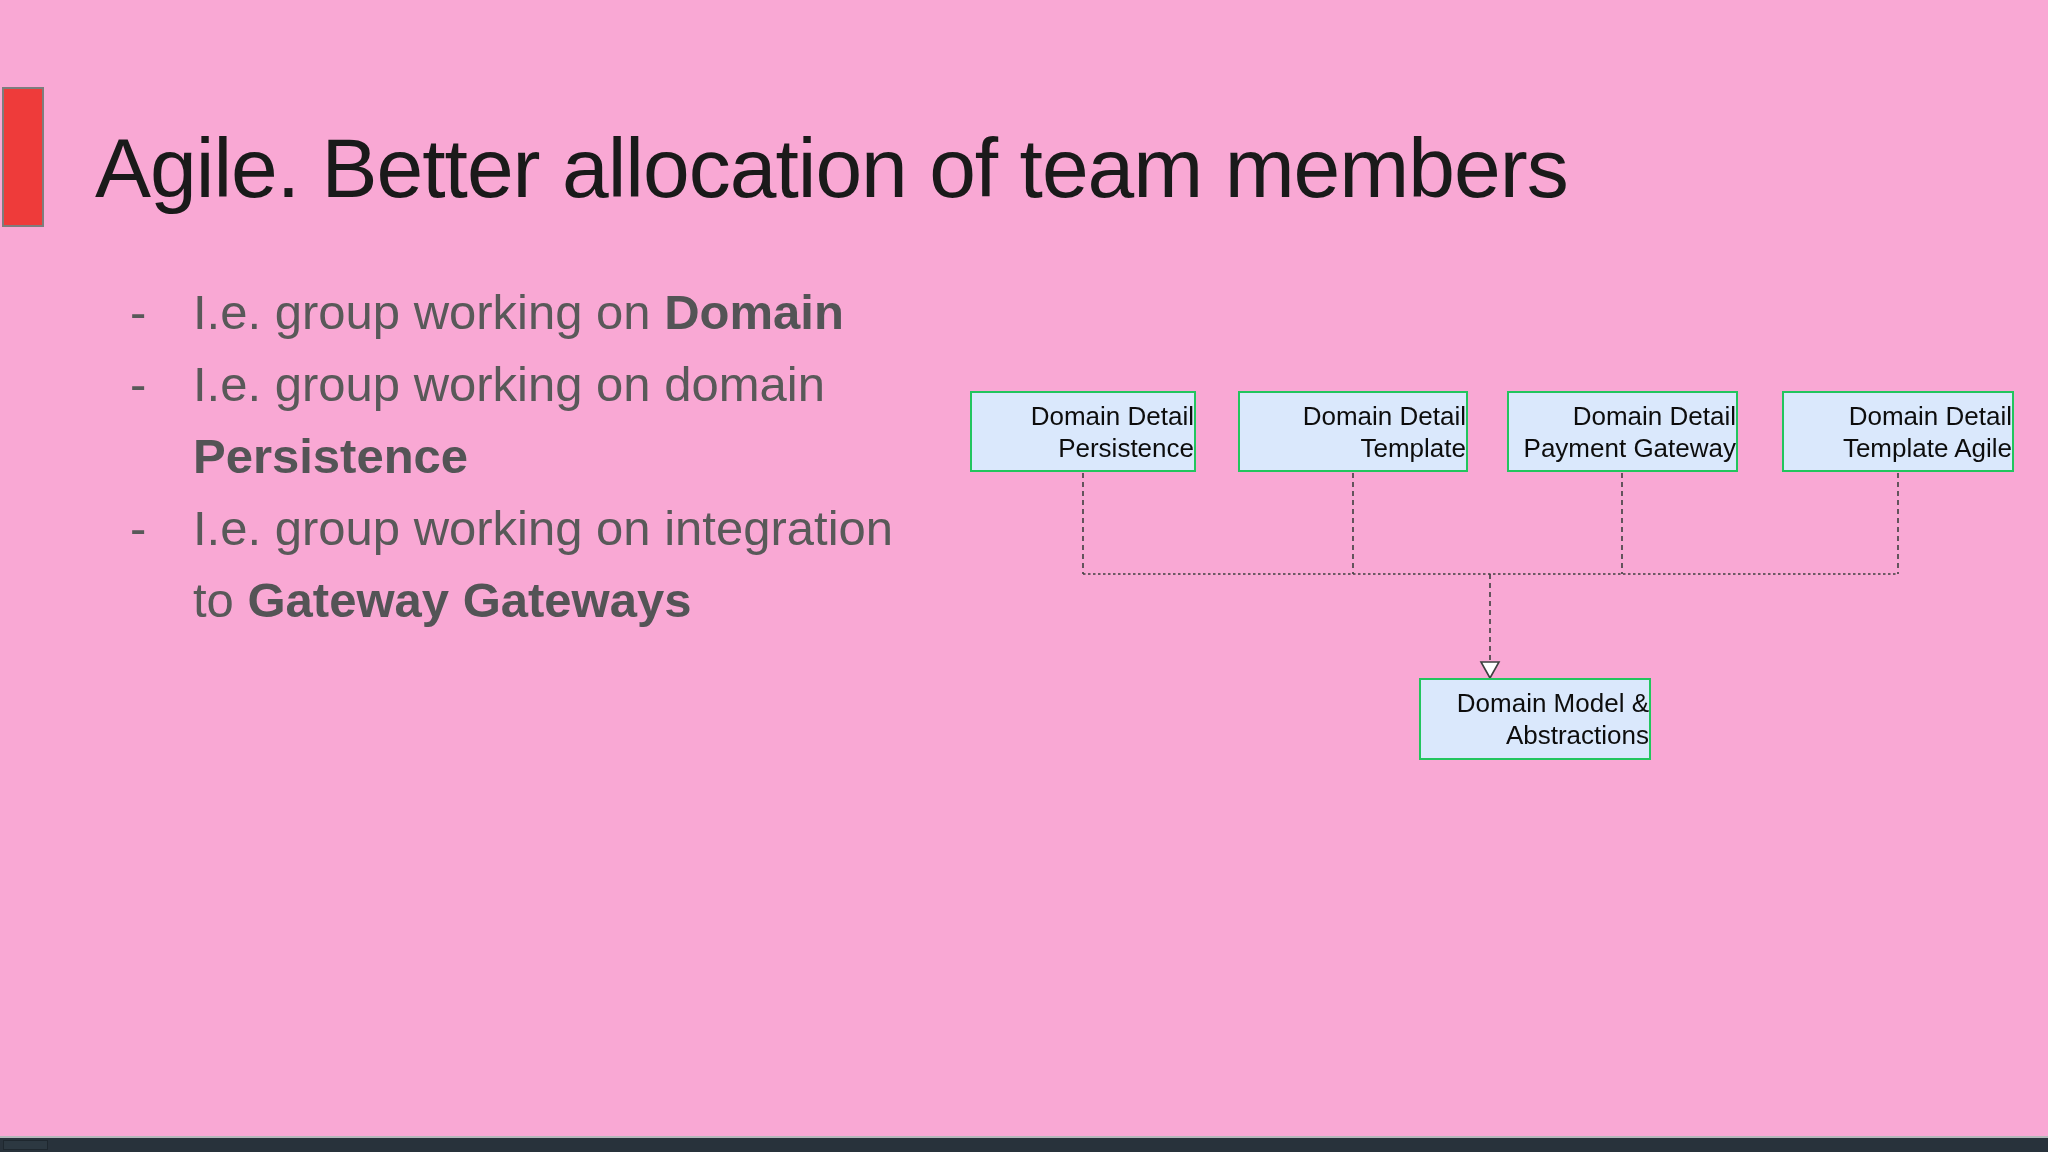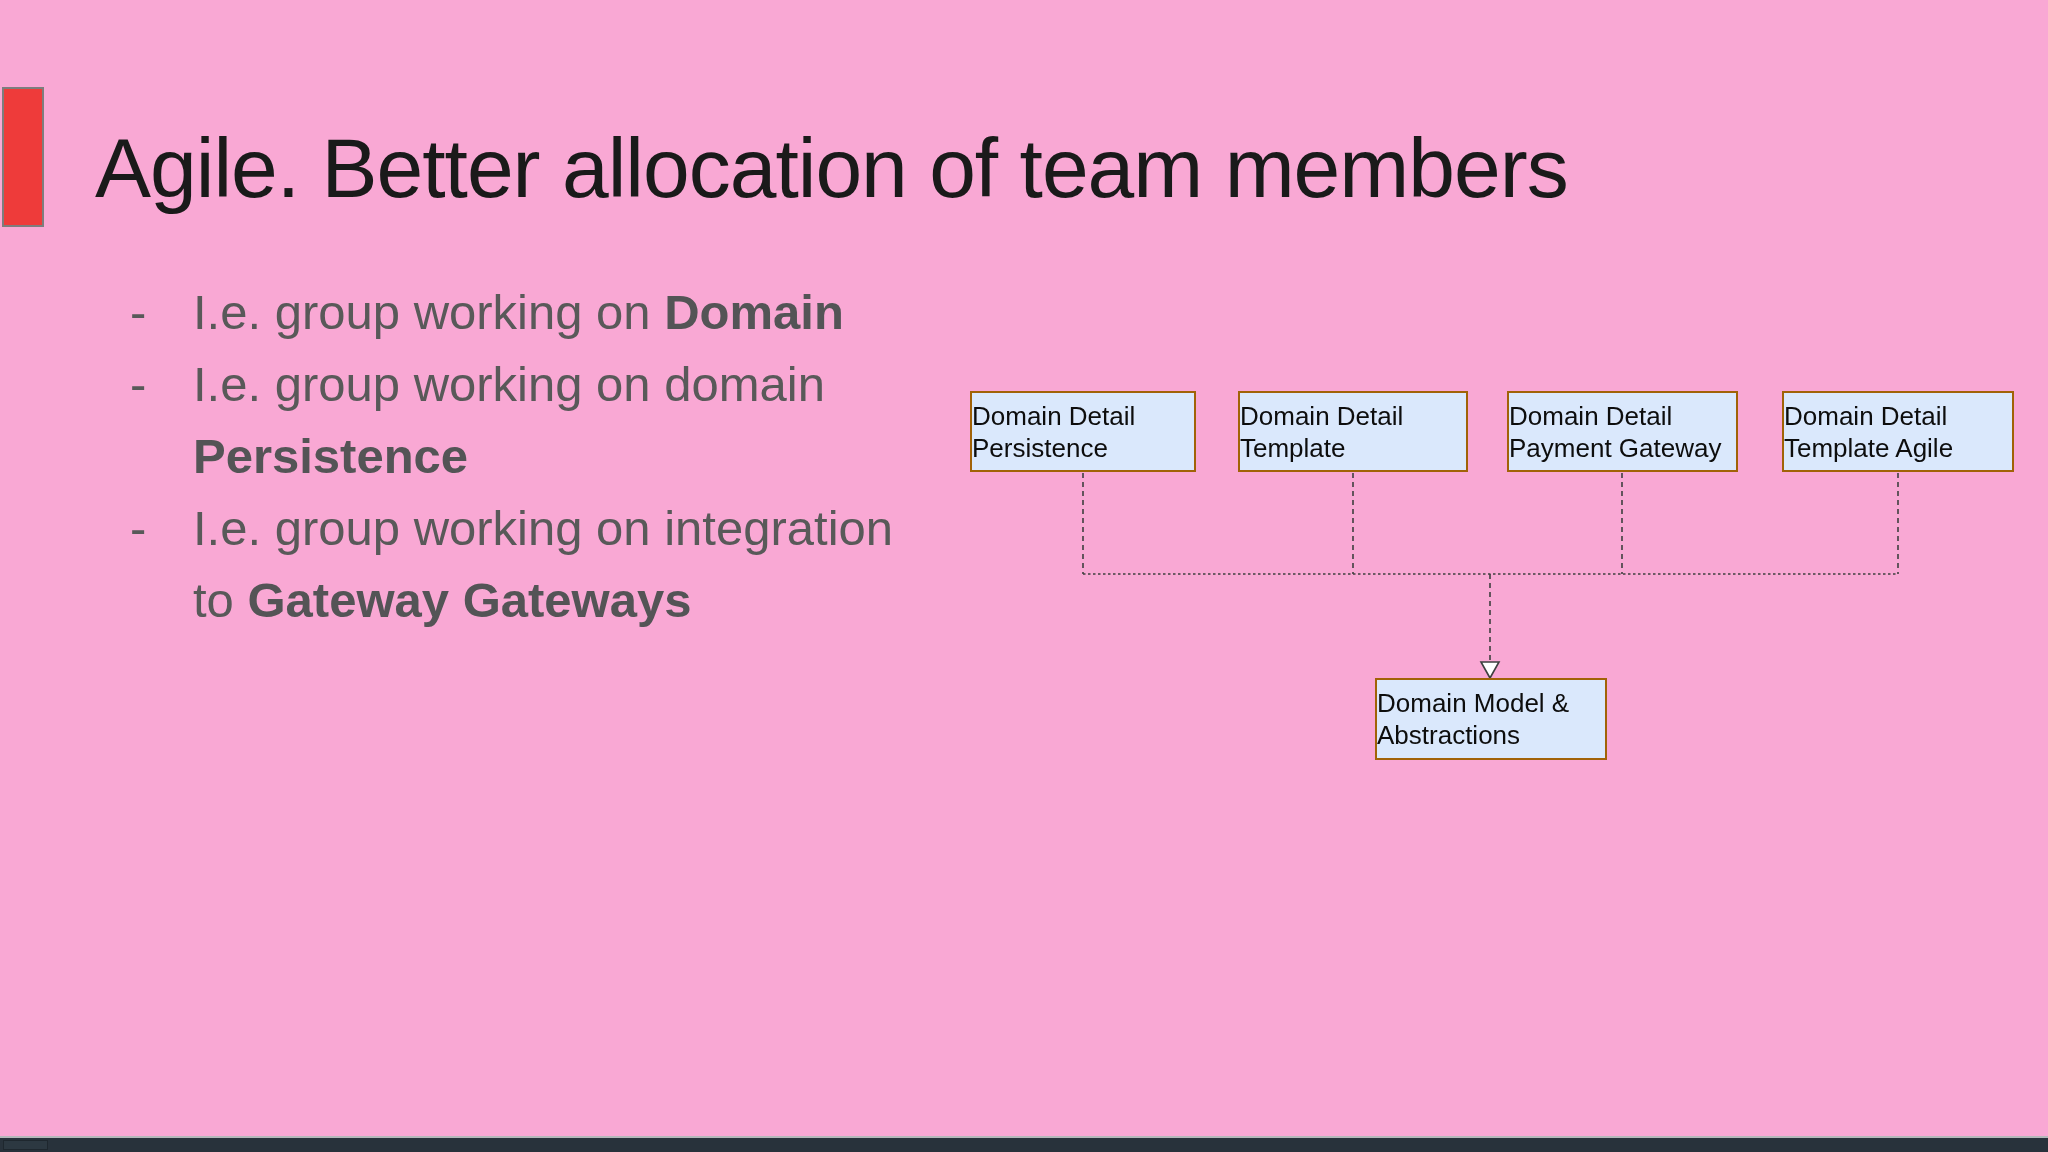--- a/index.html
+++ b/index.html
@@ -19,31 +19,31 @@
   .bullets{
     position:absolute;left:130px;top:276px;width:810px;
     font-size:49px;line-height:72px;color:#595959;
   }
   .bullet-row{display:flex;align-items:flex-start;}
   .bullet-marker{flex:0 0 63px;}
   .bullet-body{flex:1 1 auto;max-width:745px;}
   .bullet-body b{font-weight:700;color:#545456;}
   
   .node{
-    position:absolute;background:#dae8fc;border:2px solid #a16207;
-    display:flex;flex-direction:column;align-items:flex-start;justify-content:center;
+    position:absolute;background:#dae8fc;border:2px solid #22c55e;
+    display:flex;flex-direction:column;align-items:flex-end;justify-content:center;
     font-size:26px;line-height:32px;color:#0d0d0d;text-align:center;
     box-sizing:border-box;
   }
   .node span{display:block;white-space:nowrap;}
   .n1{left:970px;top:391px;width:226px;height:81px;}
   .n2{left:1238px;top:391px;width:230px;height:81px;}
   .n3{left:1507px;top:391px;width:231px;height:81px;}
   .n4{left:1782px;top:391px;width:232px;height:81px;}
-  .n5{left:1375px;top:678px;width:232px;height:82px;}
+  .n5{left:1419px;top:678px;width:232px;height:82px;}
   .connectors{position:absolute;left:0;top:0;width:2048px;height:1152px;pointer-events:none;}
   
   .bottom-bar{
     position:absolute;left:0;bottom:0;width:2048px;height:14px;
     background:#28323b;border-top:2px solid #b4b8ba;box-sizing:content-box;
   }
   .bottom-bar-chip{
     position:absolute;left:3px;top:2px;width:45px;height:10px;
     background:#2c3841;border:1px solid #1e272e;box-sizing:border-box;
   }

